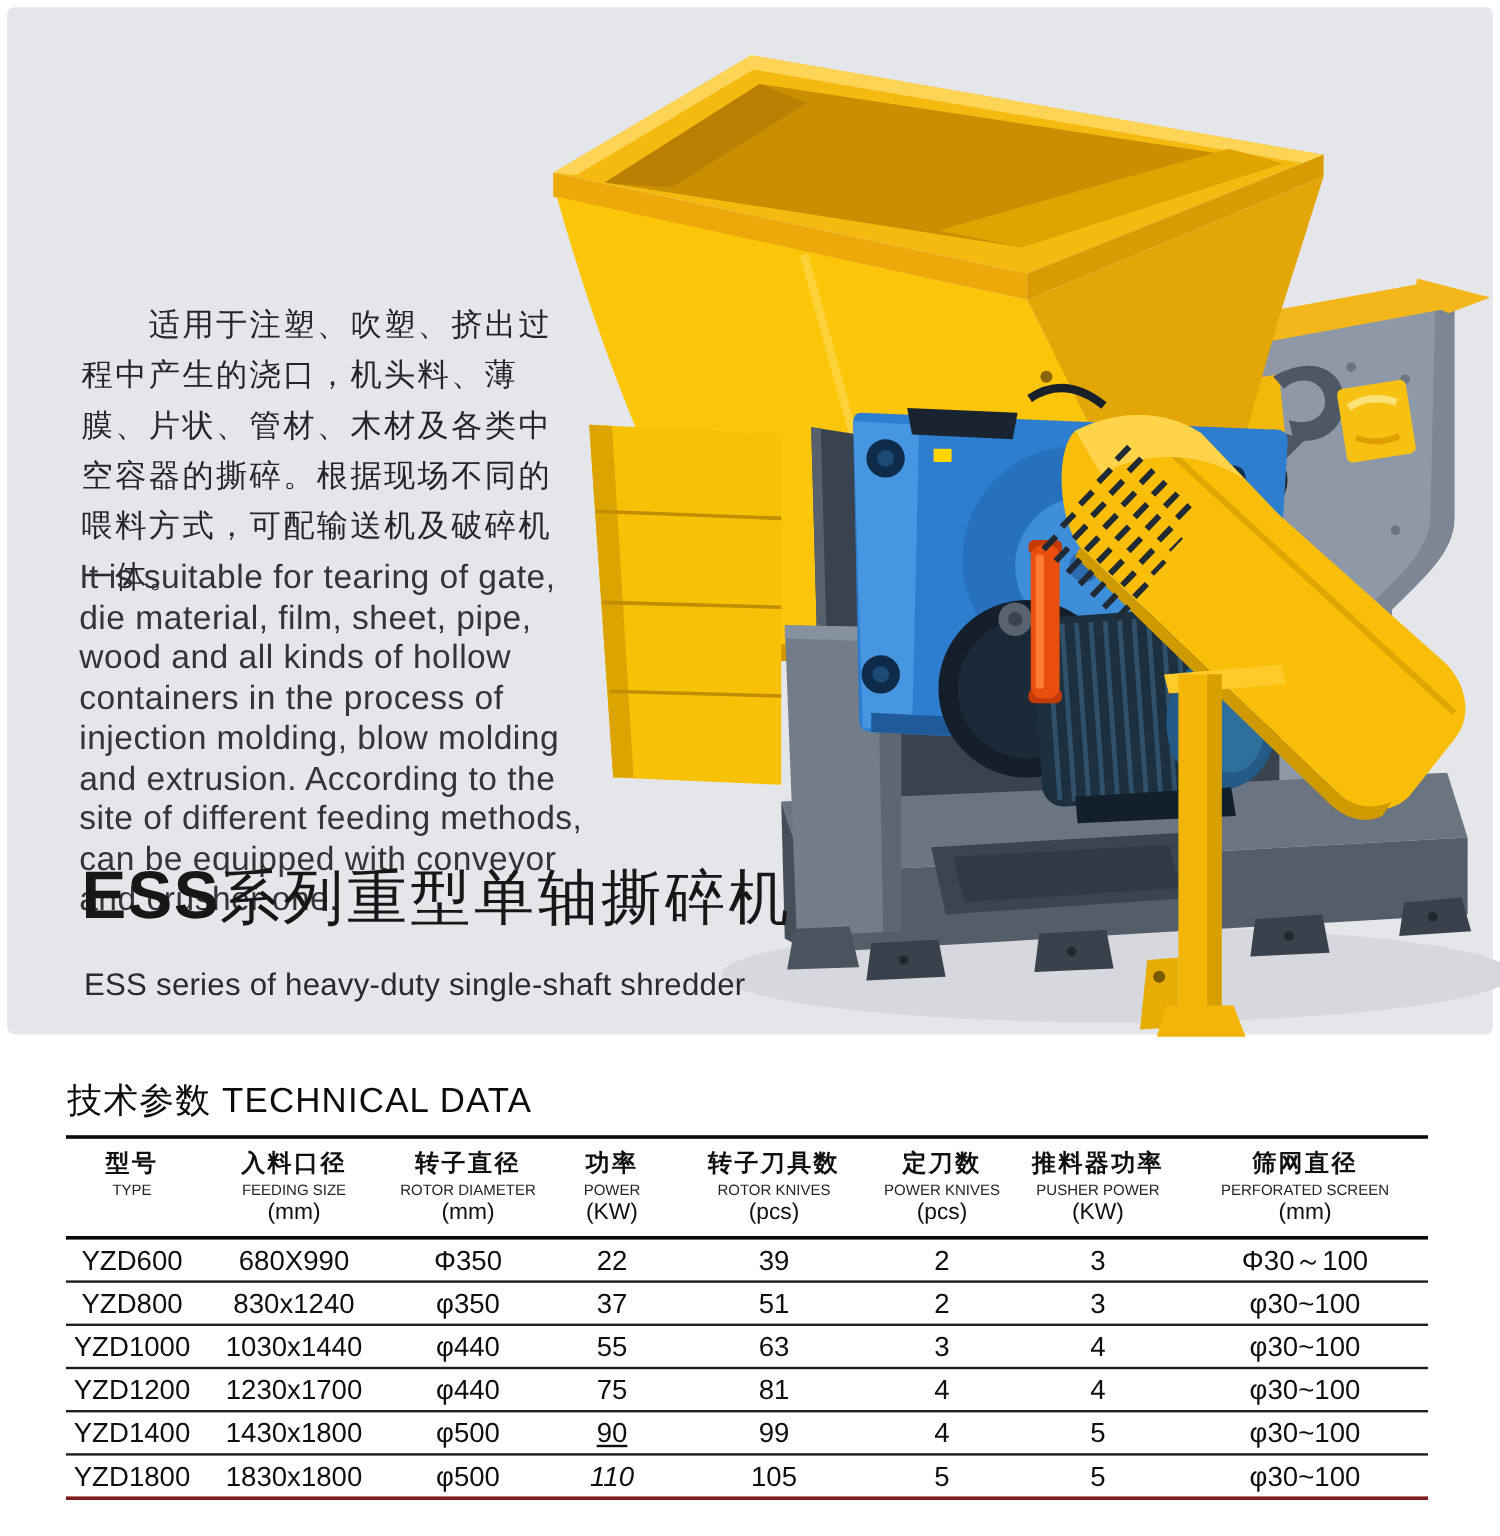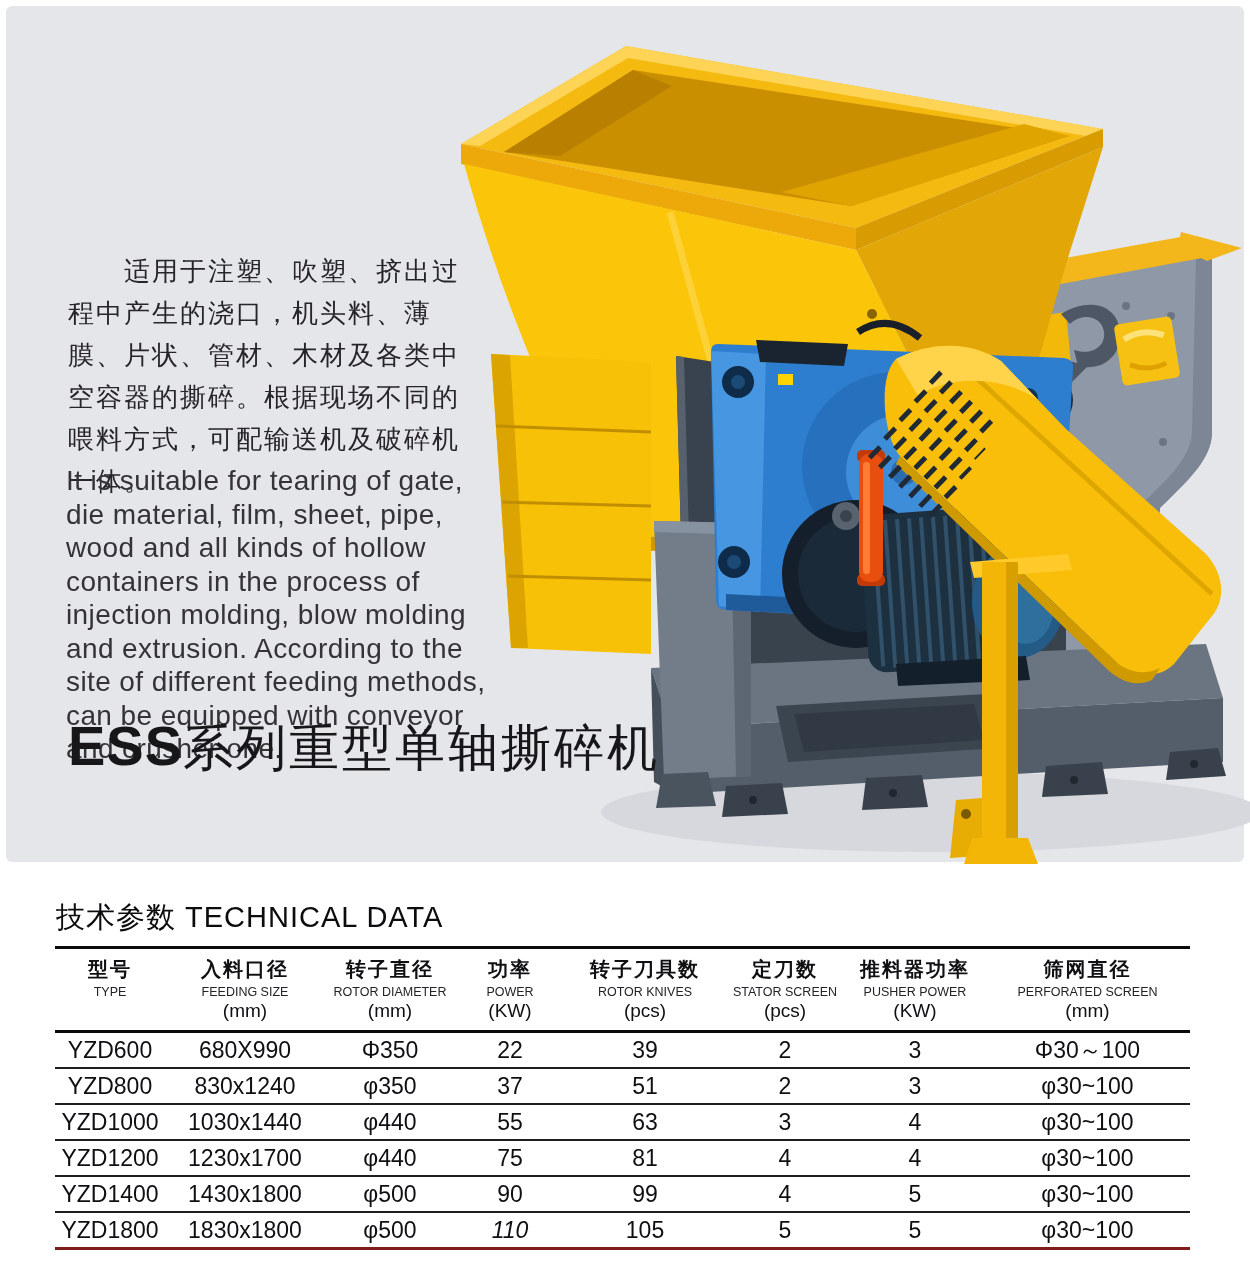--- a/index.html
+++ b/index.html
@@ -169,20 +169,21 @@
       </g>
     </svg>
 
     <p class="intro-zh">适用于注塑、吹塑、挤出过程中产生的浇口，机头料、薄膜、片状、管材、木材及各类中空容器的撕碎。根据现场不同的喂料方式，可配输送机及破碎机一体。</p>
 
     <p class="intro-en">It is suitable for tearing of gate, die material, film, sheet, pipe, wood and all kinds of hollow containers in the process of injection molding, blow molding and extrusion. According to the site of different feeding methods, can be equipped with conveyor and crusher one.</p>
 
     <div class="title-zh">
       <span class="ess">ESS</span><span class="rest">系列重型单轴撕碎机</span>
     </div>
+    <div class="title-en">ESS series of heavy-duty single-shaft shredder</div>
   </div>
 
   <div class="tech-heading">
     <span>技术参数</span>
     <span>TECHNICAL DATA</span>
   </div>
 
   <div class="tbl" id="tech-table">
       <div class="tr head">
         <div class="td th" style="width: 110px; height: auto;">
@@ -205,21 +206,21 @@
           <div class="en">POWER</div>
           <div class="unit">(KW)</div>
         </div>
         <div class="td th" style="width: 160px; height: auto;">
           <div class="zh">转子刀具数</div>
           <div class="en">ROTOR KNIVES</div>
           <div class="unit">(pcs)</div>
         </div>
         <div class="td th" style="width: 120px; height: auto;">
           <div class="zh">定刀数</div>
-          <div class="en">STATOR SCREEN</div>
+          <div class="en">POWER KNIVES</div>
           <div class="unit">(pcs)</div>
         </div>
         <div class="td th" style="width: 140px; height: auto;">
           <div class="zh">推料器功率</div>
           <div class="en">PUSHER POWER</div>
           <div class="unit">(KW)</div>
         </div>
         <div class="td th" style="width: 205px; height: auto;">
           <div class="zh">筛网直径</div>
           <div class="en">PERFORATED SCREEN</div>
@@ -263,21 +264,21 @@
         <div class="td" style="width: 110px;">75</div>
         <div class="td" style="width: 160px;">81</div>
         <div class="td" style="width: 120px;">4</div>
         <div class="td" style="width: 140px;">4</div>
         <div class="td" style="width: 205px;">φ30~100</div>
       </div>
       <div class="tr">
         <div class="td" style="width: 110px;">YZD1400</div>
         <div class="td" style="width: 160px;">1430x1800</div>
         <div class="td" style="width: 130px;">φ500</div>
-        <div class="td" style="width: 110px;">90</div>
+        <div class="td" style="width: 110px; text-decoration: underline;">90</div>
         <div class="td" style="width: 160px;">99</div>
         <div class="td" style="width: 120px;">4</div>
         <div class="td" style="width: 140px;">5</div>
         <div class="td" style="width: 205px;">φ30~100</div>
       </div>
       <div class="tr last">
         <div class="td" style="width: 110px;">YZD1800</div>
         <div class="td" style="width: 160px;">1830x1800</div>
         <div class="td" style="width: 130px;">φ500</div>
         <div class="td" style="width: 110px; font-style: italic;">110</div>

